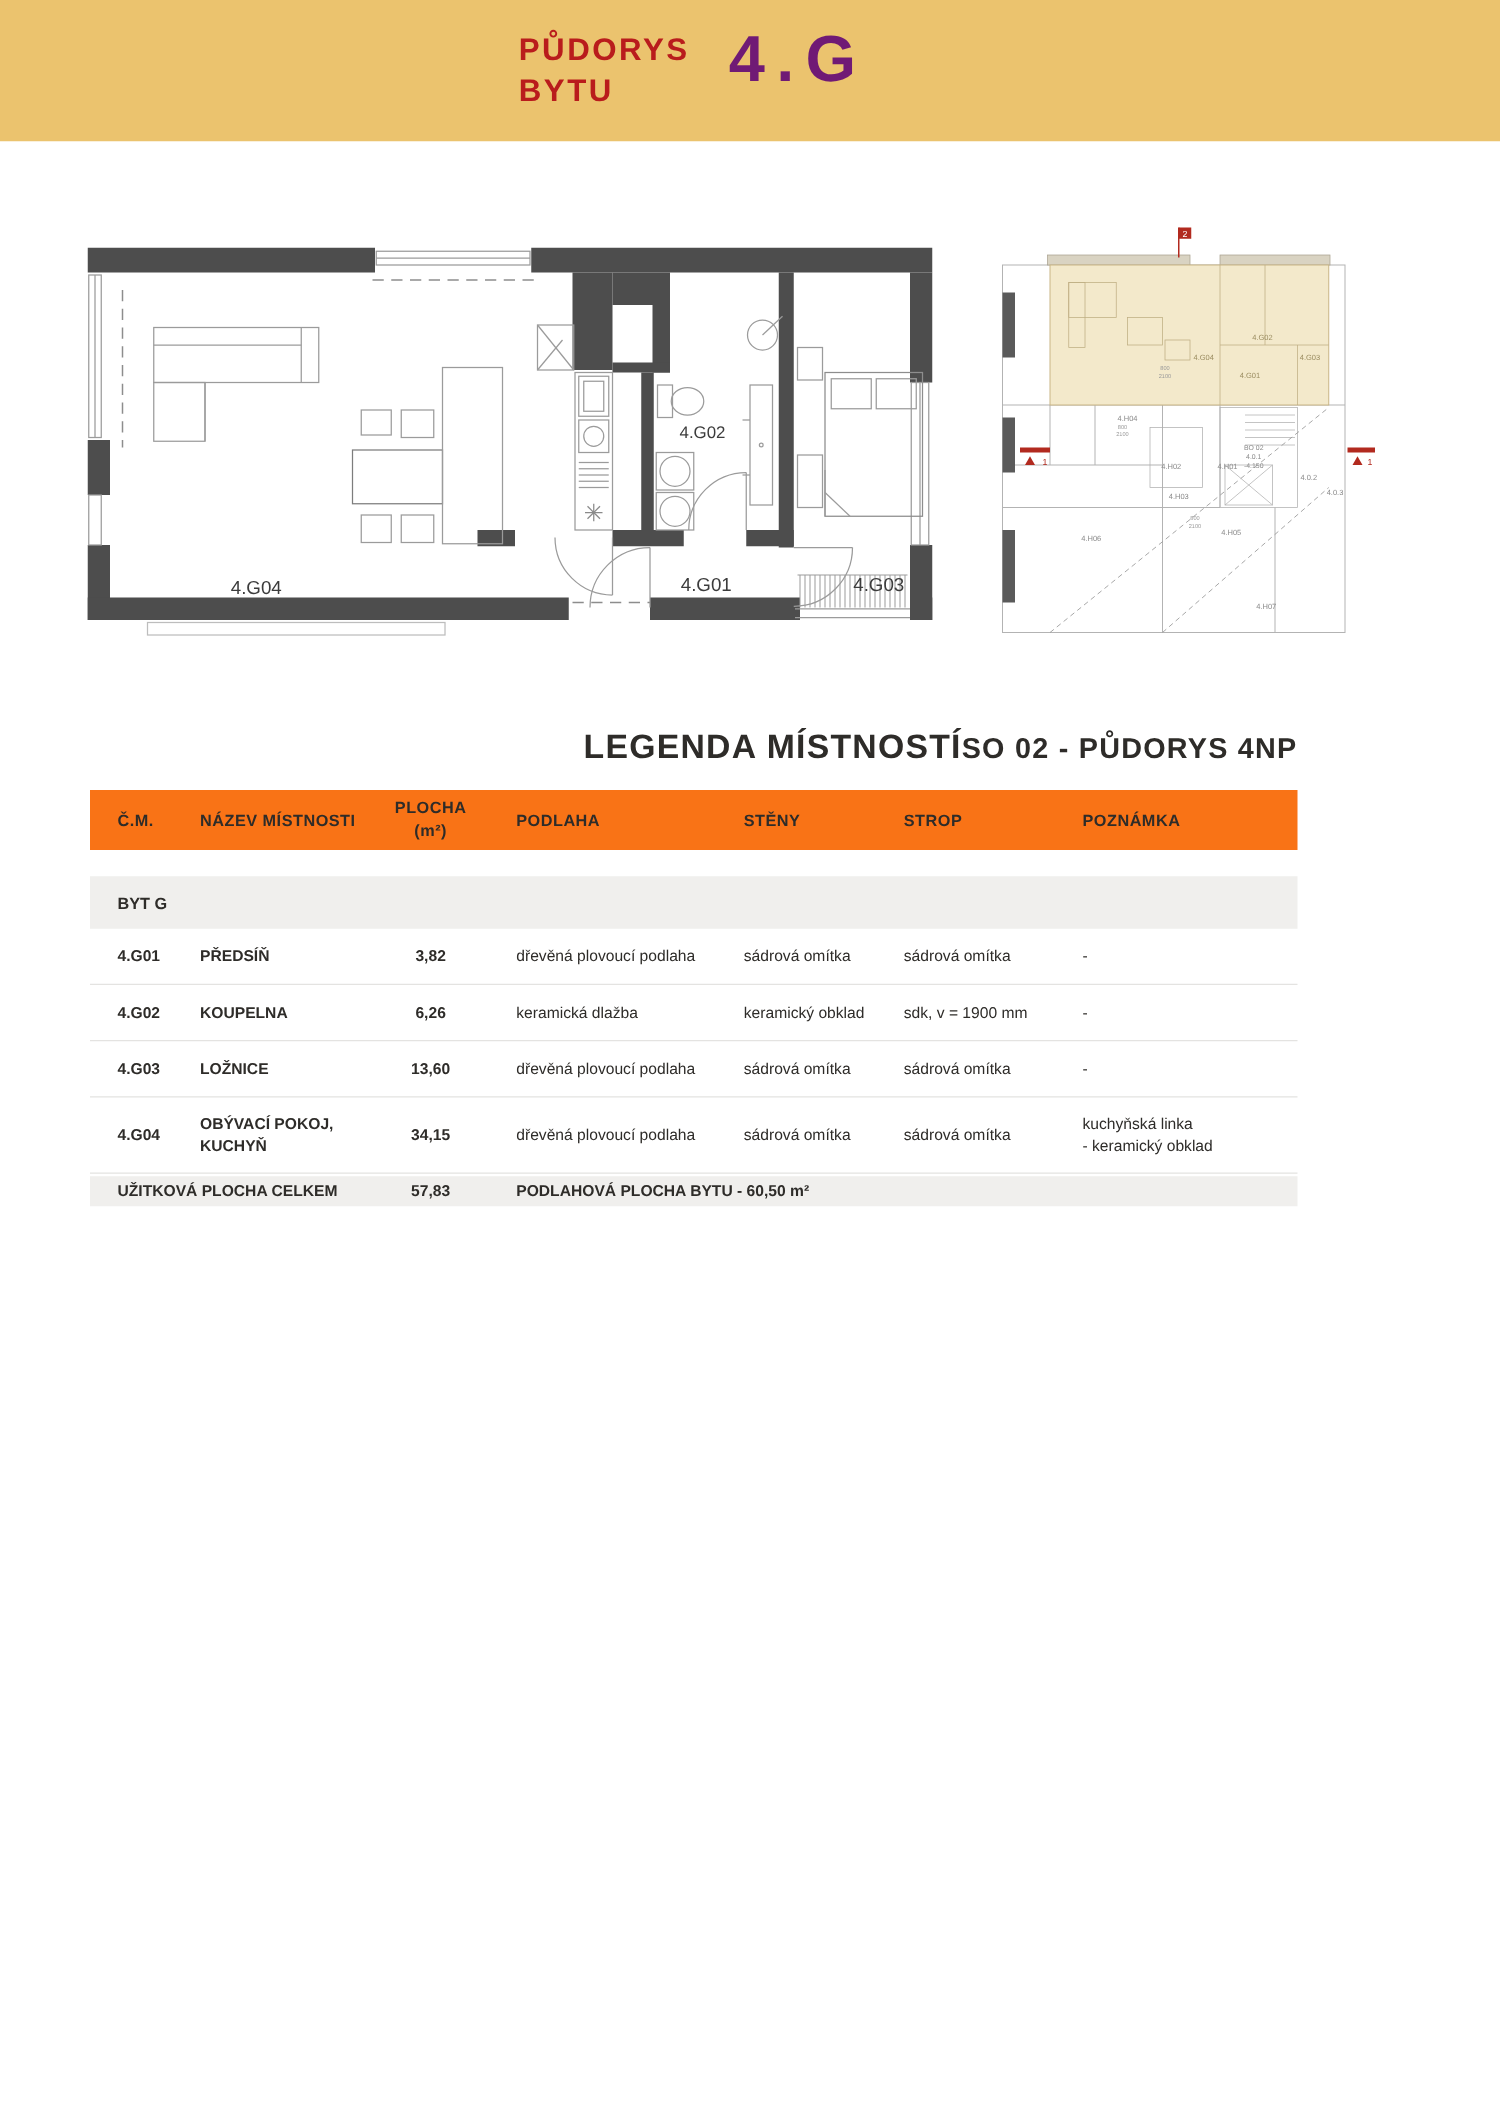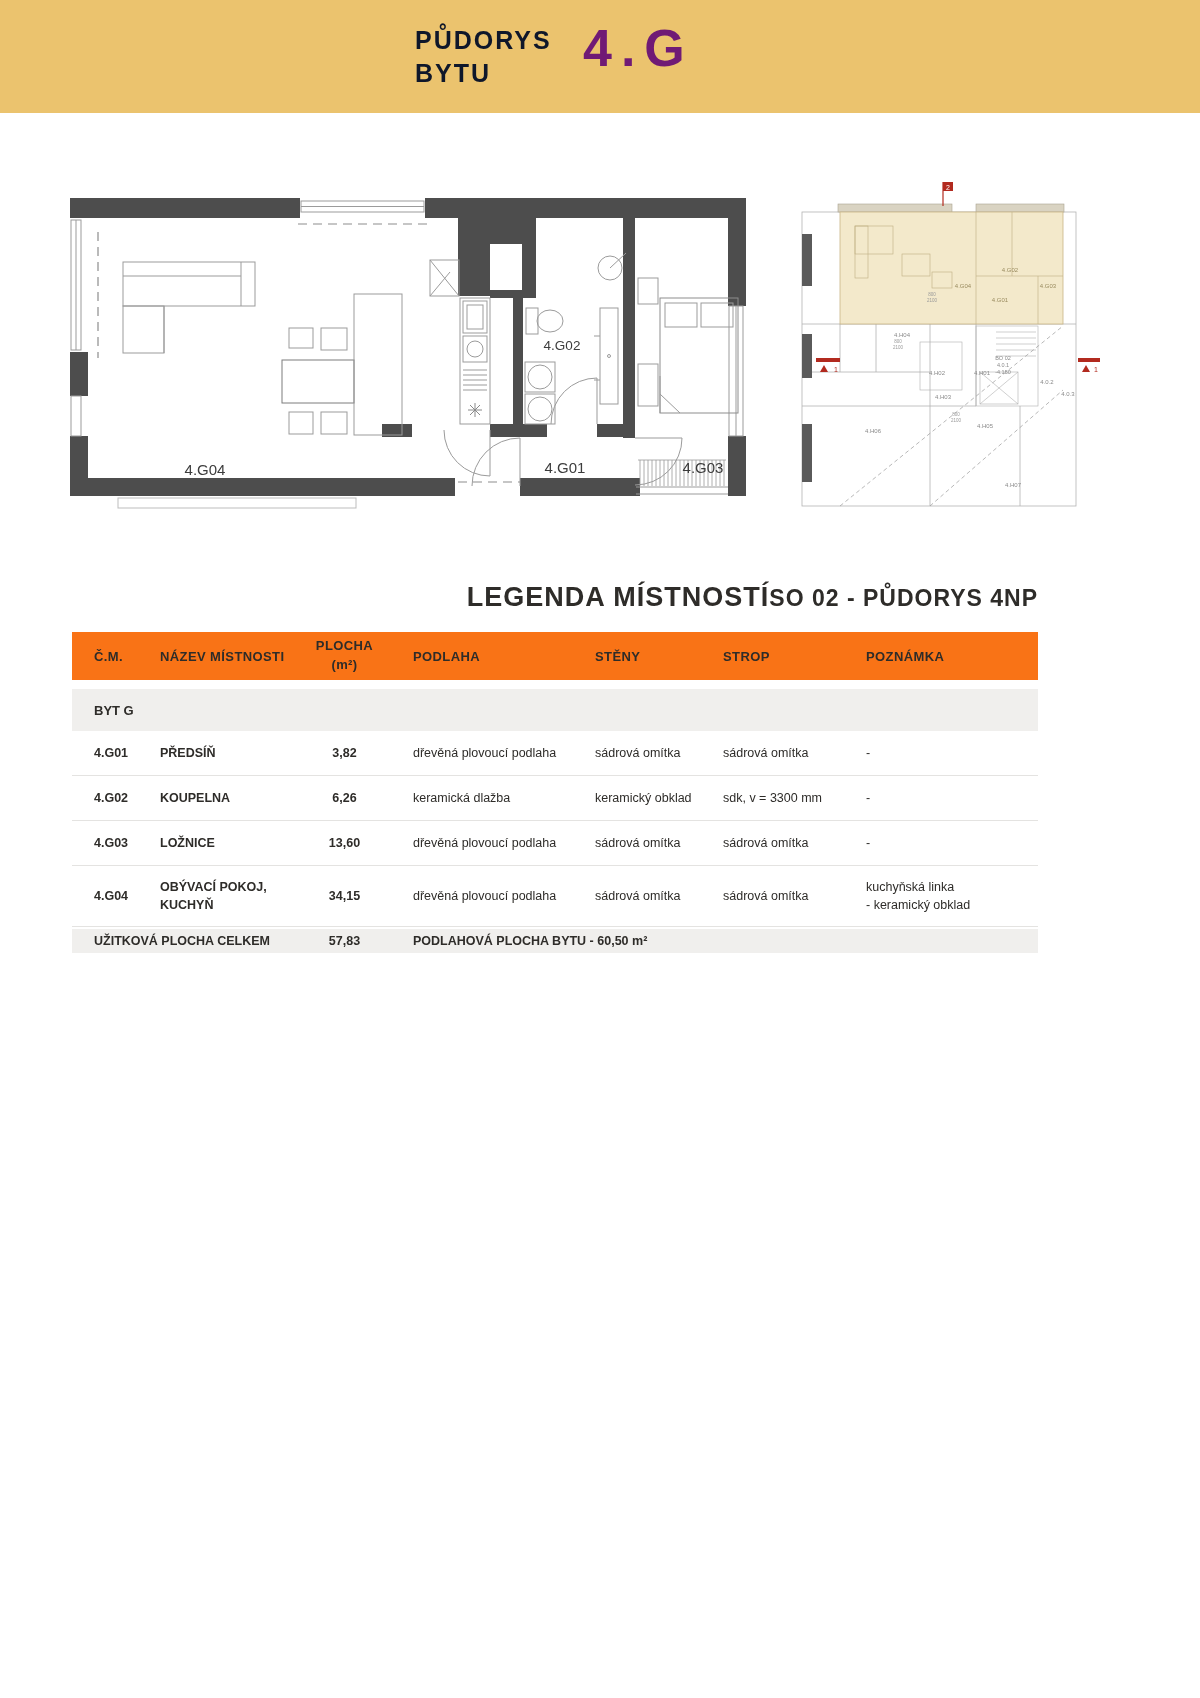--- a/index.html
+++ b/index.html
@@ -1,40 +1,40 @@
 <!DOCTYPE html>
 <html><head>
 <meta charset="utf-8">
 <style>
   html,body{margin:0;padding:0;background:#ffffff;}
   .page{position:relative;width:1200px;height:1698px;background:#ffffff;overflow:hidden;
         font-family:"Liberation Sans", sans-serif;color:#2e2c29;}
   
   .band{position:absolute;left:0;top:0;width:1200px;height:113px;background:#ebc36e;}
   .band-title{position:absolute;left:415px;top:24px;font-size:25px;font-weight:bold;
-              letter-spacing:2px;line-height:33px;color:#0f172a;}
+              letter-spacing:2px;line-height:33px;color:#b91c1c;}
   .band-unit{position:absolute;left:583px;top:18px;font-size:52px;font-weight:bold;
              letter-spacing:9px;color:#701a75;}
   
   .plan-main{position:absolute;left:70px;top:198px;width:676px;height:312px;}
   .plan-mini{position:absolute;left:780px;top:176px;width:320px;height:336px;}
   svg text{font-family:"Liberation Sans", sans-serif;}
   
   .legend-row{position:absolute;left:72px;top:582px;width:966px;display:flex;
               justify-content:flex-end;align-items:baseline;}
   .legend-title{font-size:27px;font-weight:bold;letter-spacing:1px;}
   .legend-sub{font-size:23px;font-weight:bold;letter-spacing:1px;}
   
   .tbl{position:absolute;left:72px;top:632px;width:966px;font-size:12.5px;}
   .trow{display:grid;grid-template-columns:66px 160px 93px 182px 128px 143px 194px;
         align-items:center;}
   .trow>div{padding-left:22px;box-sizing:border-box;}
   .trow>.c-area{padding-left:0;text-align:center;}
   .thead{background:#f97316;height:48px;font-weight:bold;font-size:13px;letter-spacing:.4px;}
-  .tgroup{background:#f0efed;height:42px;margin-top:9px;font-weight:bold;font-size:13px;}
+  .tgroup{background:#f0efed;height:42px;margin-top:21px;font-weight:bold;font-size:13px;}
   .tdata{min-height:44px;border-bottom:1px solid #e4e3e1;}
   .tdata.tall{min-height:60px;}
   .ttotal{background:#f0efed;height:24px;font-weight:bold;margin-top:2px;}
   .ttotal .c-note{grid-column:4 / 8;}
   .ttotal .c-label{grid-column:1 / 3;}
   .b{font-weight:bold;}
   .pre{white-space:pre-line;line-height:1.45;}
 </style>
 </head>
 <body>
@@ -331,21 +331,21 @@
       <div>sádrová omítka</div>
       <div>-</div>
     </div>
 
     <div class="trow tdata">
       <div class="b">4.G02</div>
       <div class="b">KOUPELNA</div>
       <div class="c-area b">6,26</div>
       <div>keramická dlažba</div>
       <div>keramický obklad</div>
-      <div>sdk, v = 3300 mm</div>
+      <div>sdk, v = 1900 mm</div>
       <div>-</div>
     </div>
 
     <div class="trow tdata">
       <div class="b">4.G03</div>
       <div class="b">LOŽNICE</div>
       <div class="c-area b">13,60</div>
       <div>dřevěná plovoucí podlaha</div>
       <div>sádrová omítka</div>
       <div>sádrová omítka</div>

